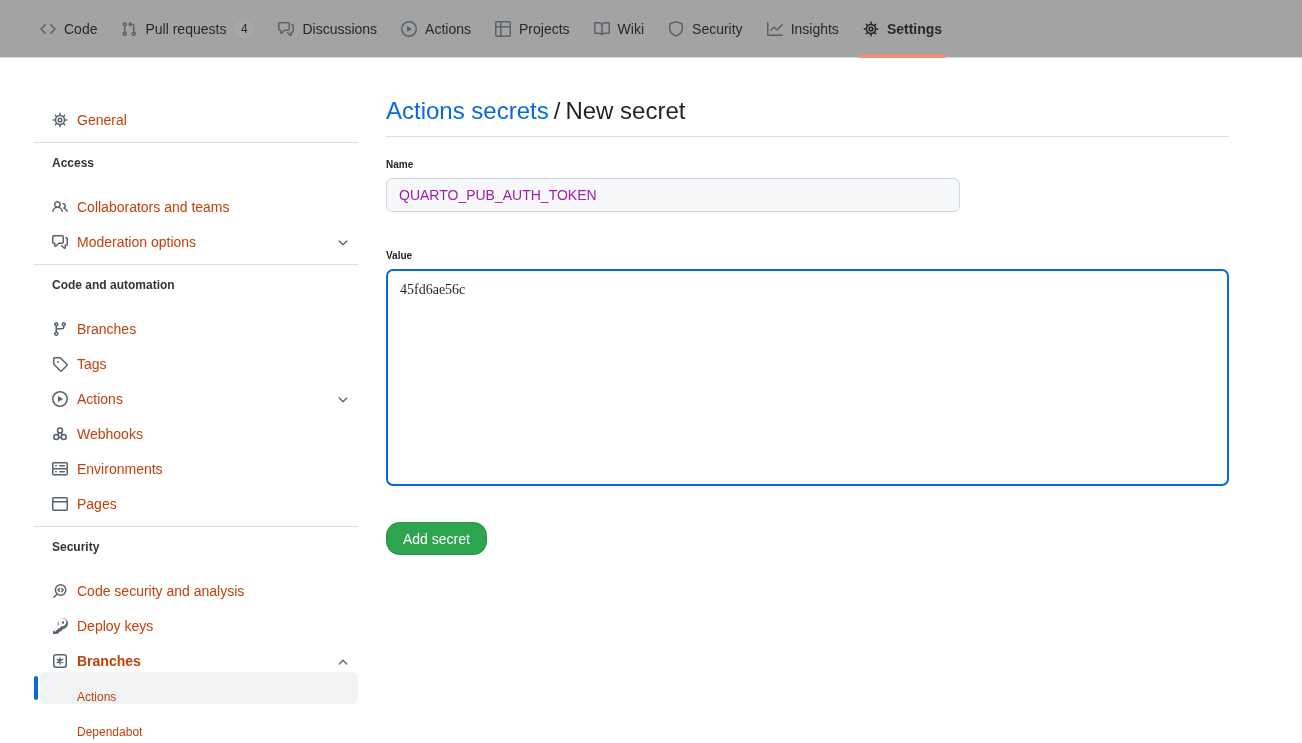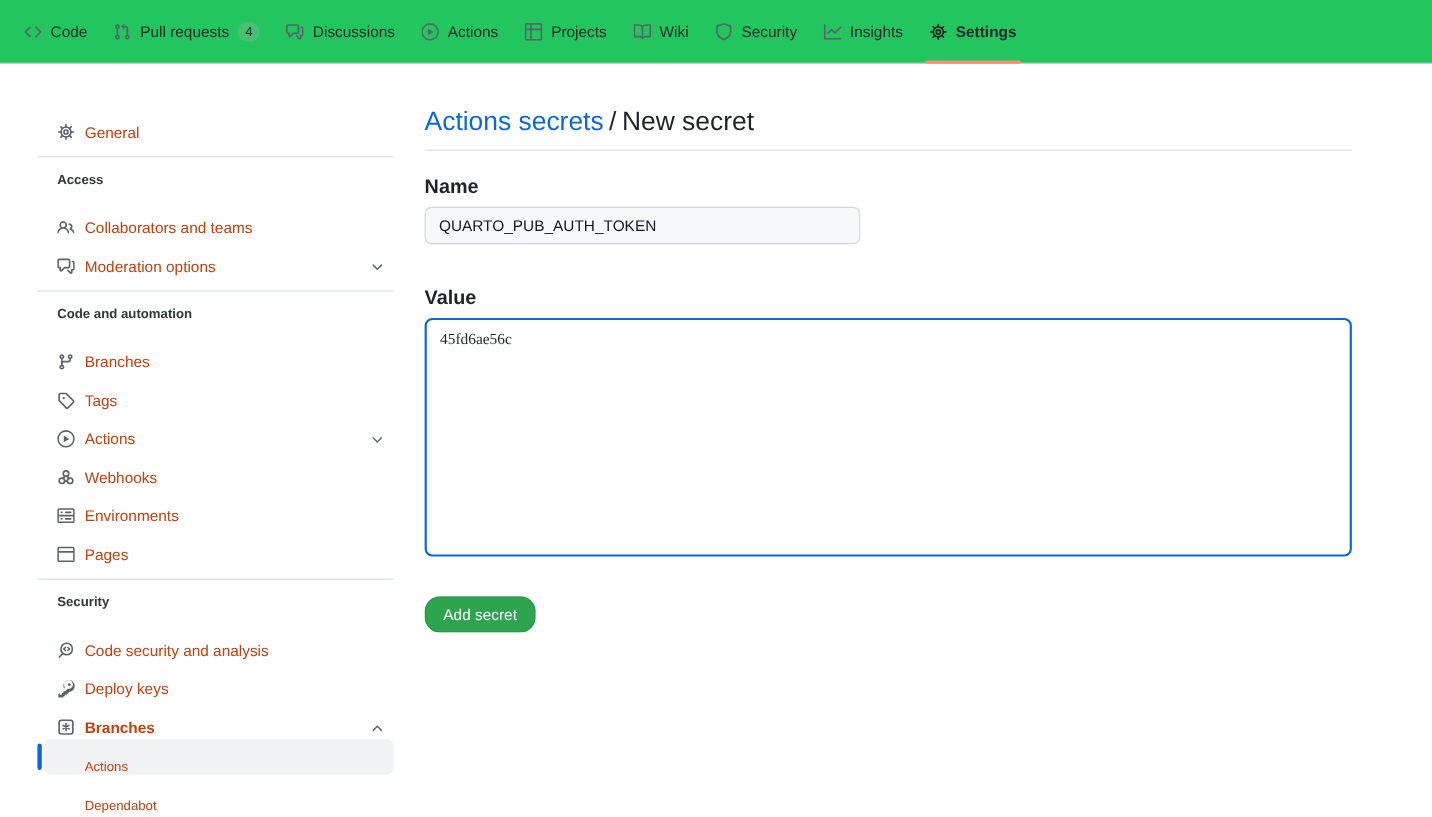--- a/index.html
+++ b/index.html
@@ -5,22 +5,22 @@
   * { box-sizing: border-box; }
   html,body { margin:0; padding:0; }
   body {
     width:1302px; height:743px; overflow:hidden;
     background:#ffffff; color:#1f2328;
     font-family:"Liberation Sans","DejaVu Sans",sans-serif;
     font-size:14px;
   }
   
   .tabbar {
-    height:58px; background:#22c55e; border-bottom:1px solid #d0d7de;
-    display:flex; align-items:stretch; padding-left:10px;
+    height:58px; background:#a3a3a3; border-bottom:1px solid #d0d7de;
+    display:flex; align-items:stretch; padding-left:28px;
   }
   .tab {
     display:flex; align-items:center; gap:8px; padding:0 12px;
     font-size:14px; color:#24292f; text-decoration:none; position:relative; cursor:pointer;
     white-space:nowrap;
   }
   .tab .ticon { display:flex; color:#59636e; }
   .tab.active { font-weight:700; }
   .tab.active .ticon { color:#1f2328; }
   .tab.active::after {
@@ -55,25 +55,25 @@
   .s-divider { border:none; border-top:1px solid #d8dee4; margin:14px 0 10px 0; }
   .s-header {
     margin:0 0 10px 6px; padding-left:12px; height:20px; line-height:20px;
     font-size:12px; font-weight:700; color:#30363d;
   }
   
   h1.page-head { margin:0; font-size:24px; font-weight:400; line-height:30px; }
   .crumb-link { color:#0969da; text-decoration:none; cursor:pointer; }
   .crumb-sep { margin:0 5px; color:#1f2328; }
   .head-rule { border:none; border-top:1px solid #d8dee4; margin:10px 0 0 0; }
-  .f-label { display:block; margin-top:22px; font-size:18px; font-weight:700; color:#1f2328; }
+  .f-label { display:block; margin-top:22px; font-size:10px; font-weight:700; color:#1f2328; }
   .f-label.value-label { margin-top:38px; }
   .name-input {
-    display:block; margin-top:8px; width:396px; height:34px; padding:0 12px;
-    font-size:14px; font-family:inherit; color:#0f172a;
+    display:block; margin-top:8px; width:574px; height:34px; padding:0 12px;
+    font-size:14px; font-family:inherit; color:#a21caf;
     background:#f6f8fa; border:1px solid #d0d7de; border-radius:6px; outline:none;
   }
   .ta-wrap { position:relative; width:965px; margin-top:8px;font-family:Liberation Serif, serif; }
   .value-textarea {
     display:block; width:843px; height:217px; padding:9px 12px;
     font-size:14px; line-height:20px; font-family:inherit; color:#1f2328;
     background:#fff; border:2px solid #0969da; border-radius:7px;
     outline:none; resize:none;
   }
   .resize-grip { position:absolute; right:4px; bottom:5px; cursor:nwse-resize; }

